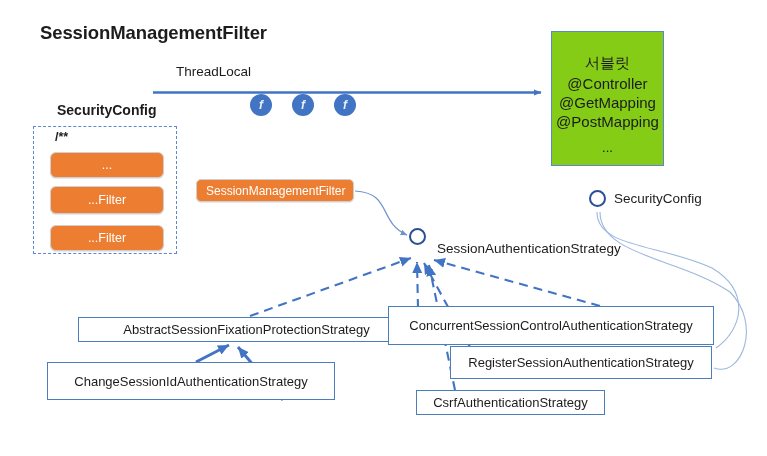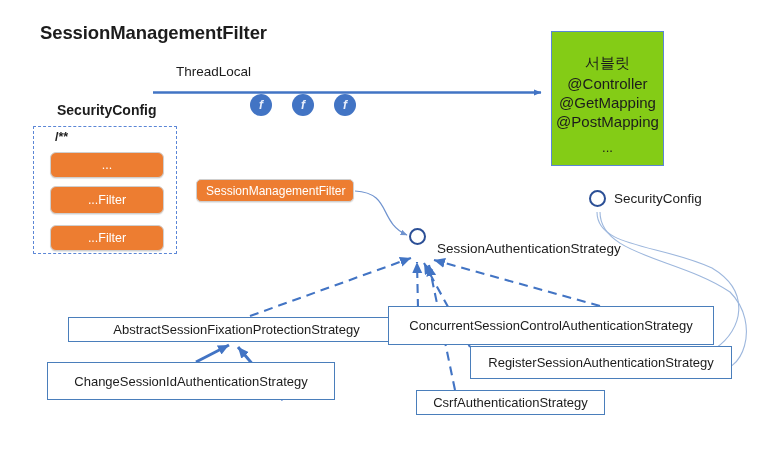--- a/index.html
+++ b/index.html
@@ -222,25 +222,25 @@
     <div class="node chip-orange" style="left:50px; top:225px; width:114px; height:26px;">...Filter</div>
 
     <div class="node chip-orange tag" style="left:196px; top:179px; width:158px; height:23px;">SessionManagementFilter</div>
 
     <div class="node lollipop" style="left:409px; top:228px; width:17px; height:17px;"></div>
     <div class="node caption-light" style="left:437px; top:229px;margin-top:12px;">SessionAuthenticationStrategy</div>
 
     <div class="node lollipop" style="left:589px; top:190px; width:17px; height:17px;"></div>
     <div class="node caption-light" style="left:614px; top:191px;">SecurityConfig</div>
 
-    <div class="node class-box" style="left:68px; top:317px; width:337px; height:25px;">AbstractSessionFixationProtectionStrategy</div>
+    <div class="node class-box" style="left:78px; top:317px; width:337px; height:25px;">AbstractSessionFixationProtectionStrategy</div>
 
     <div class="node class-box" style="left:47px; top:362px; width:288px; height:38px;">ChangeSessionIdAuthenticationStrategy</div>
 
 
     <div class="node class-box" style="left:388px; top:306px; width:326px; height:39px;">ConcurrentSessionControlAuthenticationStrategy</div>
 
-    <div class="node class-box" style="left:470px; top:346px; width:262px; height:33px;">RegisterSessionAuthenticationStrategy</div>
+    <div class="node class-box" style="left:450px; top:346px; width:262px; height:33px;">RegisterSessionAuthenticationStrategy</div>
 
     <div class="node class-box" style="left:416px; top:390px; width:189px; height:25px;">CsrfAuthenticationStrategy</div>
 
   </div>
 </div>
 
 </body></html>

